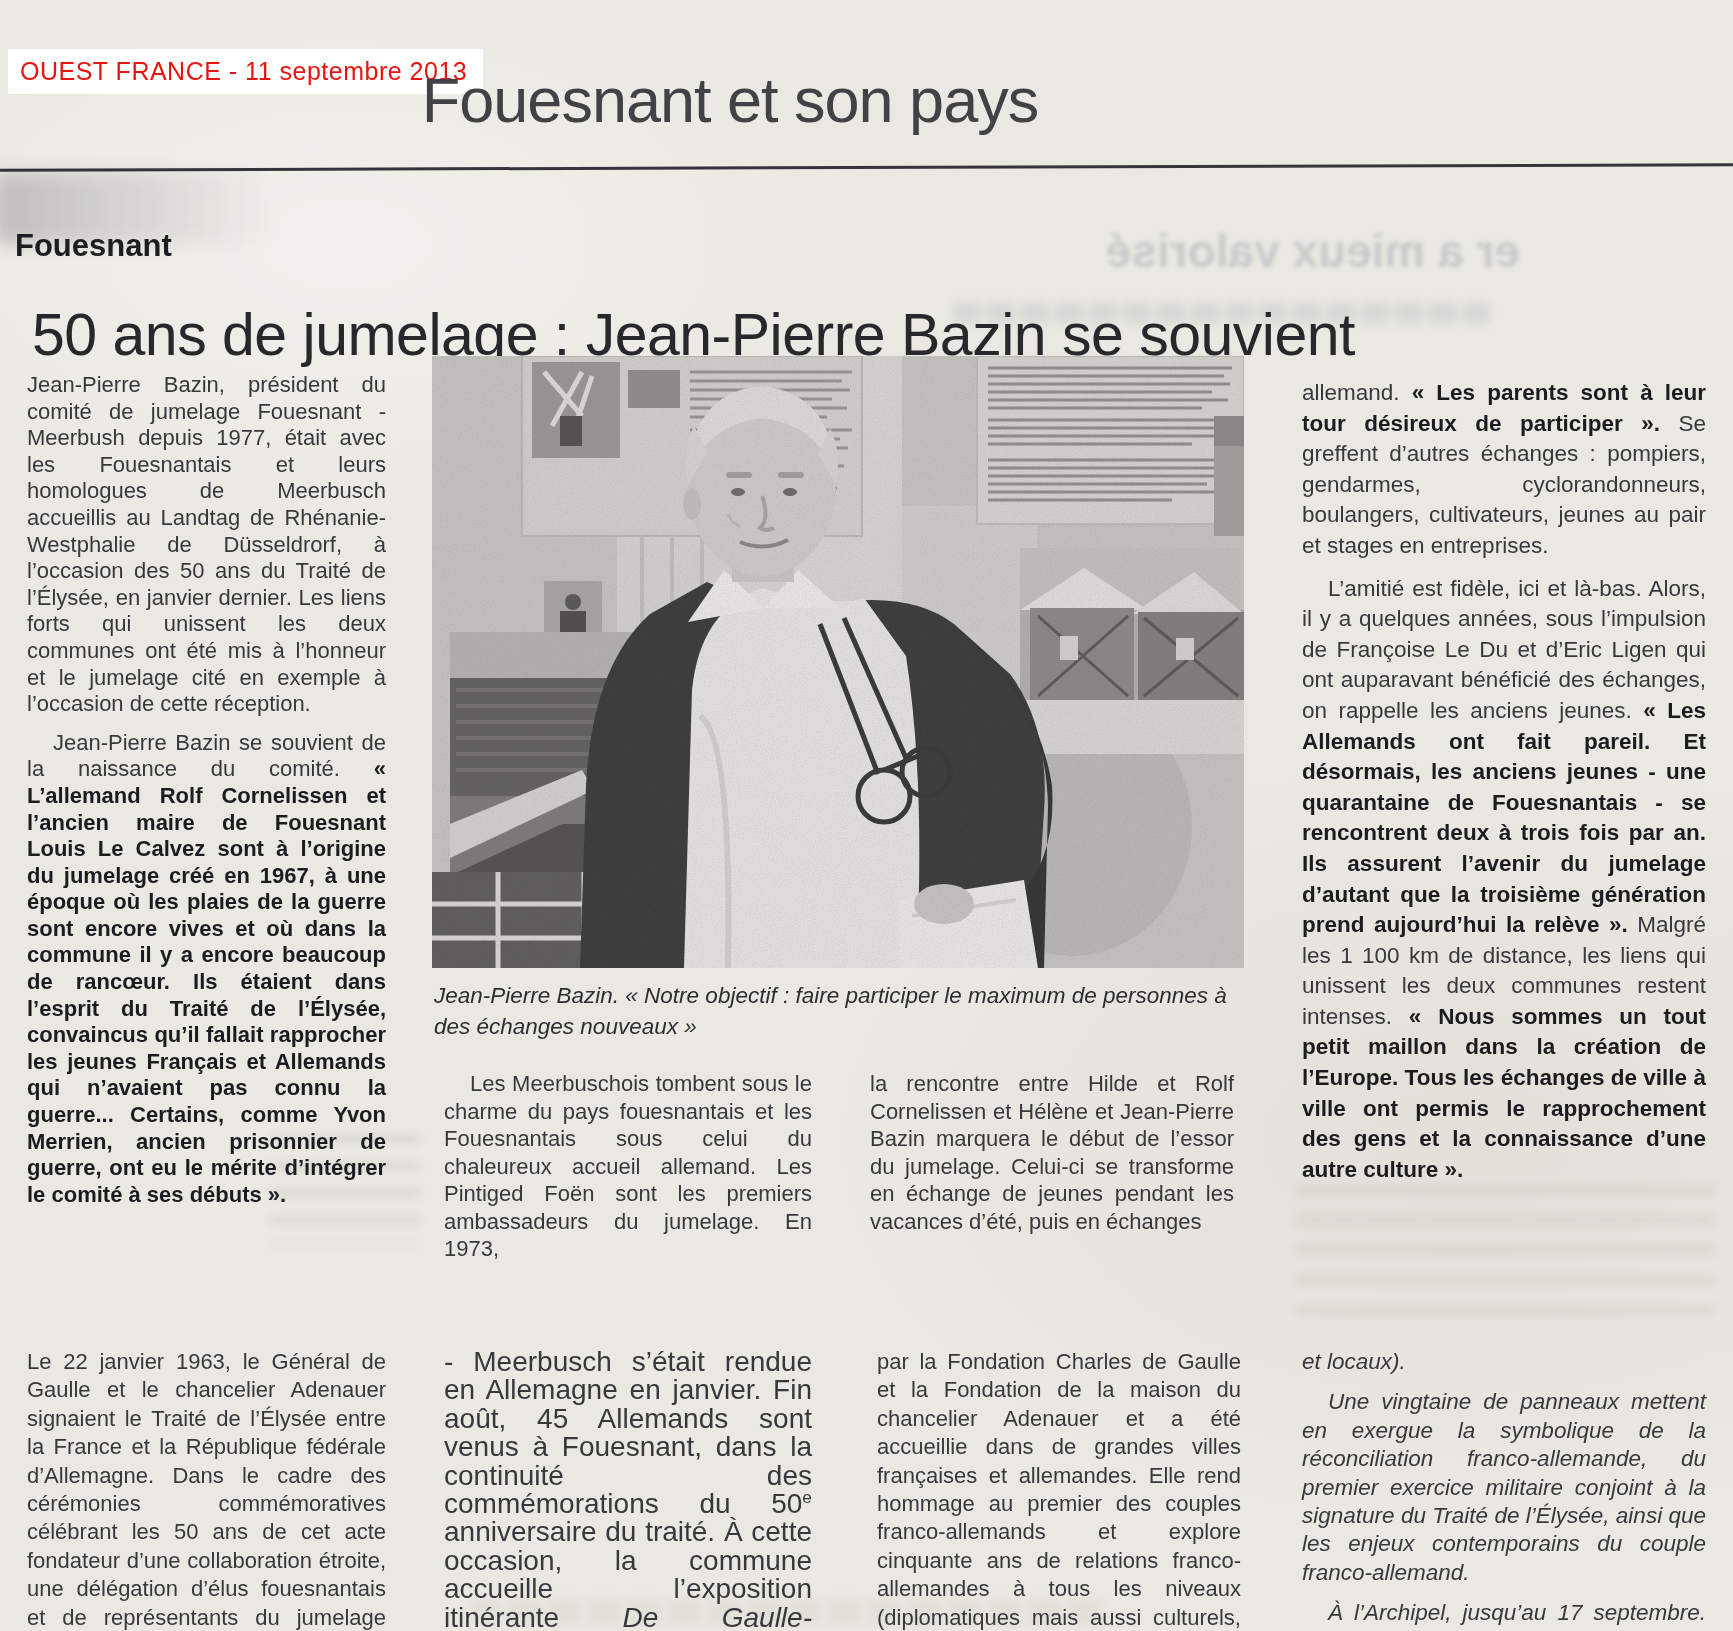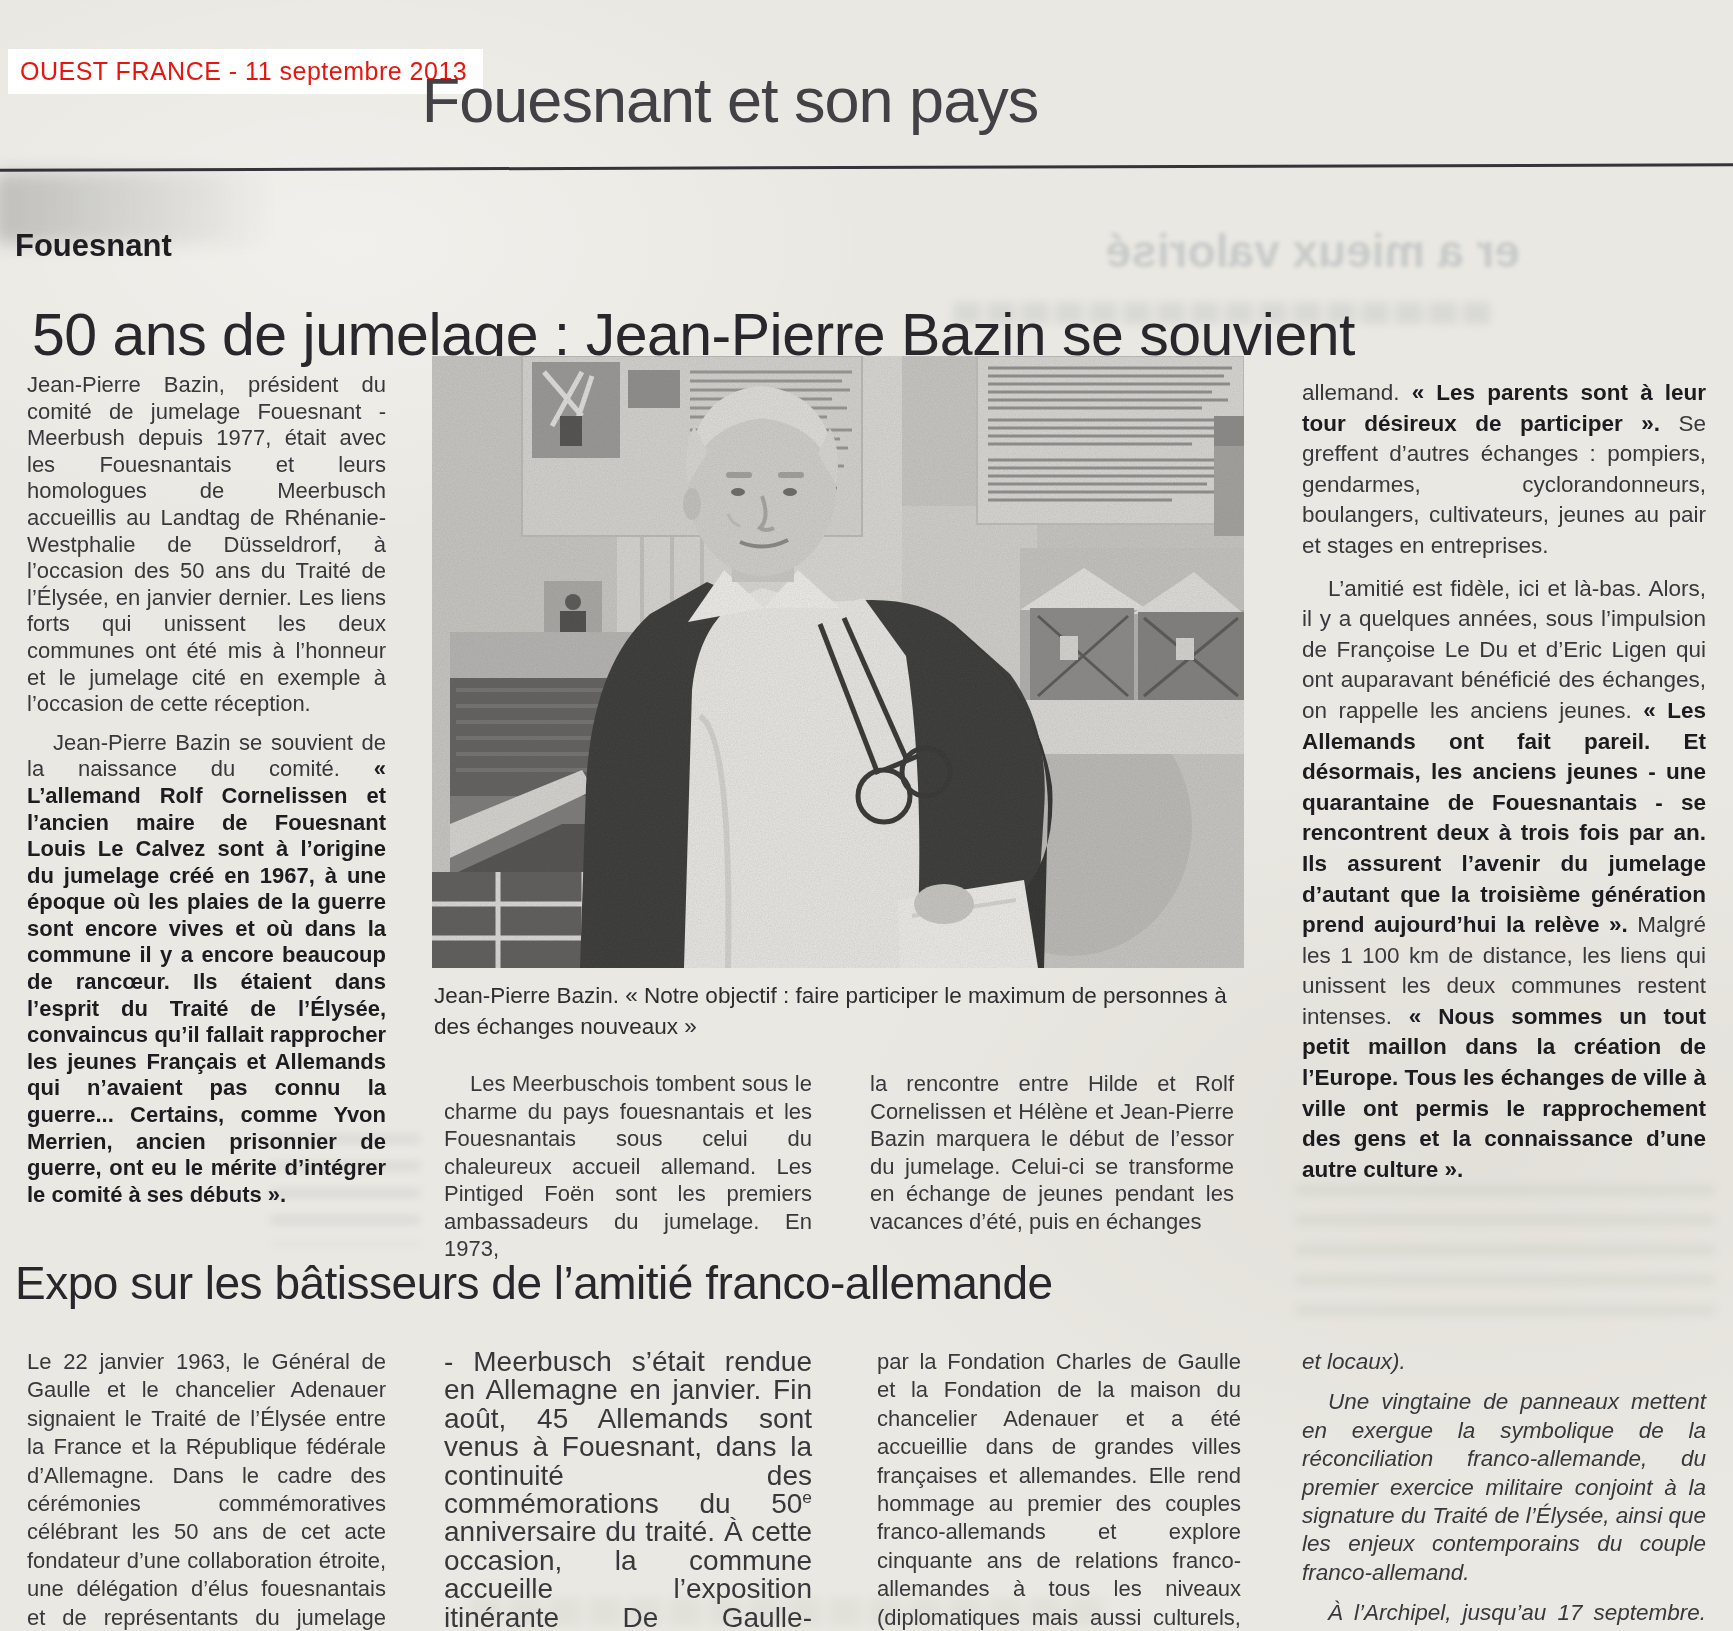--- a/index.html
+++ b/index.html
@@ -84,21 +84,21 @@
   .col .para.indent{text-indent:26px;}
   .col-left   {left:15px;  top:360px;  width:383px; font-size:22px;   line-height:26.6px;}
   .mid-a      {left:432px; top:1058px; width:392px; font-size:22px;   line-height:27.5px;}
   .mid-b      {left:858px; top:1058px; width:388px; font-size:22px;   line-height:27.5px;}
   .col-right  {left:1290px;top:366px;  width:428px; font-size:22.5px; line-height:30.6px;}
   .expo-c1    {left:15px;  top:1336px; width:383px; font-size:22px;   line-height:28.4px;}
   .expo-c2    {left:432px; top:1336px; width:392px; font-size:28px;   line-height:28.4px;}
   .expo-c3    {left:865px; top:1336px; width:388px; font-size:22px;   line-height:28.4px;}
   .expo-c4    {left:1290px;top:1336px; width:428px; font-size:22.5px; line-height:28.4px;font-style:italic;}
   .b{font-weight:700;color:#1c1c20;}
-  .i{}
+  .i{font-style:italic;}
   .sup{vertical-align:super;font-size:.62em;line-height:0;}
   
   .photo{
     position:absolute;left:432px;top:356px;width:812px;height:612px;
     filter:grayscale(1) contrast(.96) sepia(.06);
     box-shadow:0 0 0 1px rgba(80,80,78,.25) inset;
   }
   .photo svg{display:block;width:812px;height:612px;}
   .caption{
     position:absolute;left:434px;top:980px;width:800px;
@@ -259,21 +259,20 @@
       <p class="para indent"><span>Les Meerbuschois tombent sous le charme du pays fouesnantais et les Fouesnantais sous celui du chaleureux accueil allemand. Les Pintiged Foën sont les premiers ambassadeurs du jumelage. En 1973,</span></p>
     </div>
   <div class="col mid-b">
       <p class="para"><span>la rencontre entre Hilde et Rolf Cornelissen et Hélène et Jean-Pierre Bazin marquera le début de l’essor du jumelage. Celui-ci se transforme en échange de jeunes pendant les vacances d’été, puis en échanges</span></p>
     </div>
   <div class="col col-right">
       <p class="para"><span>allemand. </span><span class="b">« Les parents sont à leur tour désireux de participer ».</span><span> Se greffent d’autres échanges : pompiers, gendarmes, cyclorandonneurs, boulangers, cultivateurs, jeunes au pair et stages en entreprises.</span></p>
       <p class="para indent"><span>L’amitié est fidèle, ici et là-bas. Alors, il y a quelques années, sous l’impulsion de Françoise Le Du et d’Eric Ligen qui ont auparavant bénéficié des échanges, on rappelle les anciens jeunes. </span><span class="b">« Les Allemands ont fait pareil. Et désormais, les anciens jeunes - une quarantaine de Fouesnantais - se rencontrent deux à trois fois par an. Ils assurent l’avenir du jumelage d’autant que la troisième génération prend aujourd’hui la relève ».</span><span> Malgré les 1 100 km de distance, les liens qui unissent les deux communes restent intenses. </span><span class="b">« Nous sommes un tout petit maillon dans la création de l’Europe. Tous les échanges de ville à ville ont permis le rapprochement des gens et la connaissance d’une autre culture ».</span></p>
     </div>
 
-  <h2 class="headline2">Expo sur les bâtisseurs de l’amitié franco-allemande</h2>
   <div class="col expo-c1">
       <p class="para"><span>Le 22 janvier 1963, le Général de Gaulle et le chancelier Adenauer signaient le Traité de l’Élysée entre la France et la République fédérale d’Allemagne. Dans le cadre des cérémonies commémoratives célébrant les 50 ans de cet acte fondateur d’une collaboration étroite, une délégation d’élus fouesnantais et de représentants du jumelage Fouesnant</span></p>
     </div>
   <div class="col expo-c2">
       <p class="para"><span>- Meerbusch s’était rendue en Allemagne en janvier. Fin août, 45 Allemands sont venus à Fouesnant, dans la continuité des commémorations du 50</span><span class="sup">e</span><span> anniversaire du traité. À cette occasion, la commune accueille l’exposition itinérante </span><span class="i">De Gaulle-Adenauer, les bâtisseurs de l’amitié franco-allemande.</span></p>
       <p class="para indent"><span>L’exposition bilingue a été réalisée</span></p>
     </div>
   <div class="col expo-c3">
       <p class="para"><span>par la Fondation Charles de Gaulle et la Fondation de la maison du chancelier Adenauer et a été accueillie dans de grandes villes françaises et allemandes. Elle rend hommage au premier des couples franco-allemands et explore cinquante ans de relations franco-allemandes à tous les niveaux (diplomatiques mais aussi culturels, éducatifs, économiques</span></p>
     </div>

